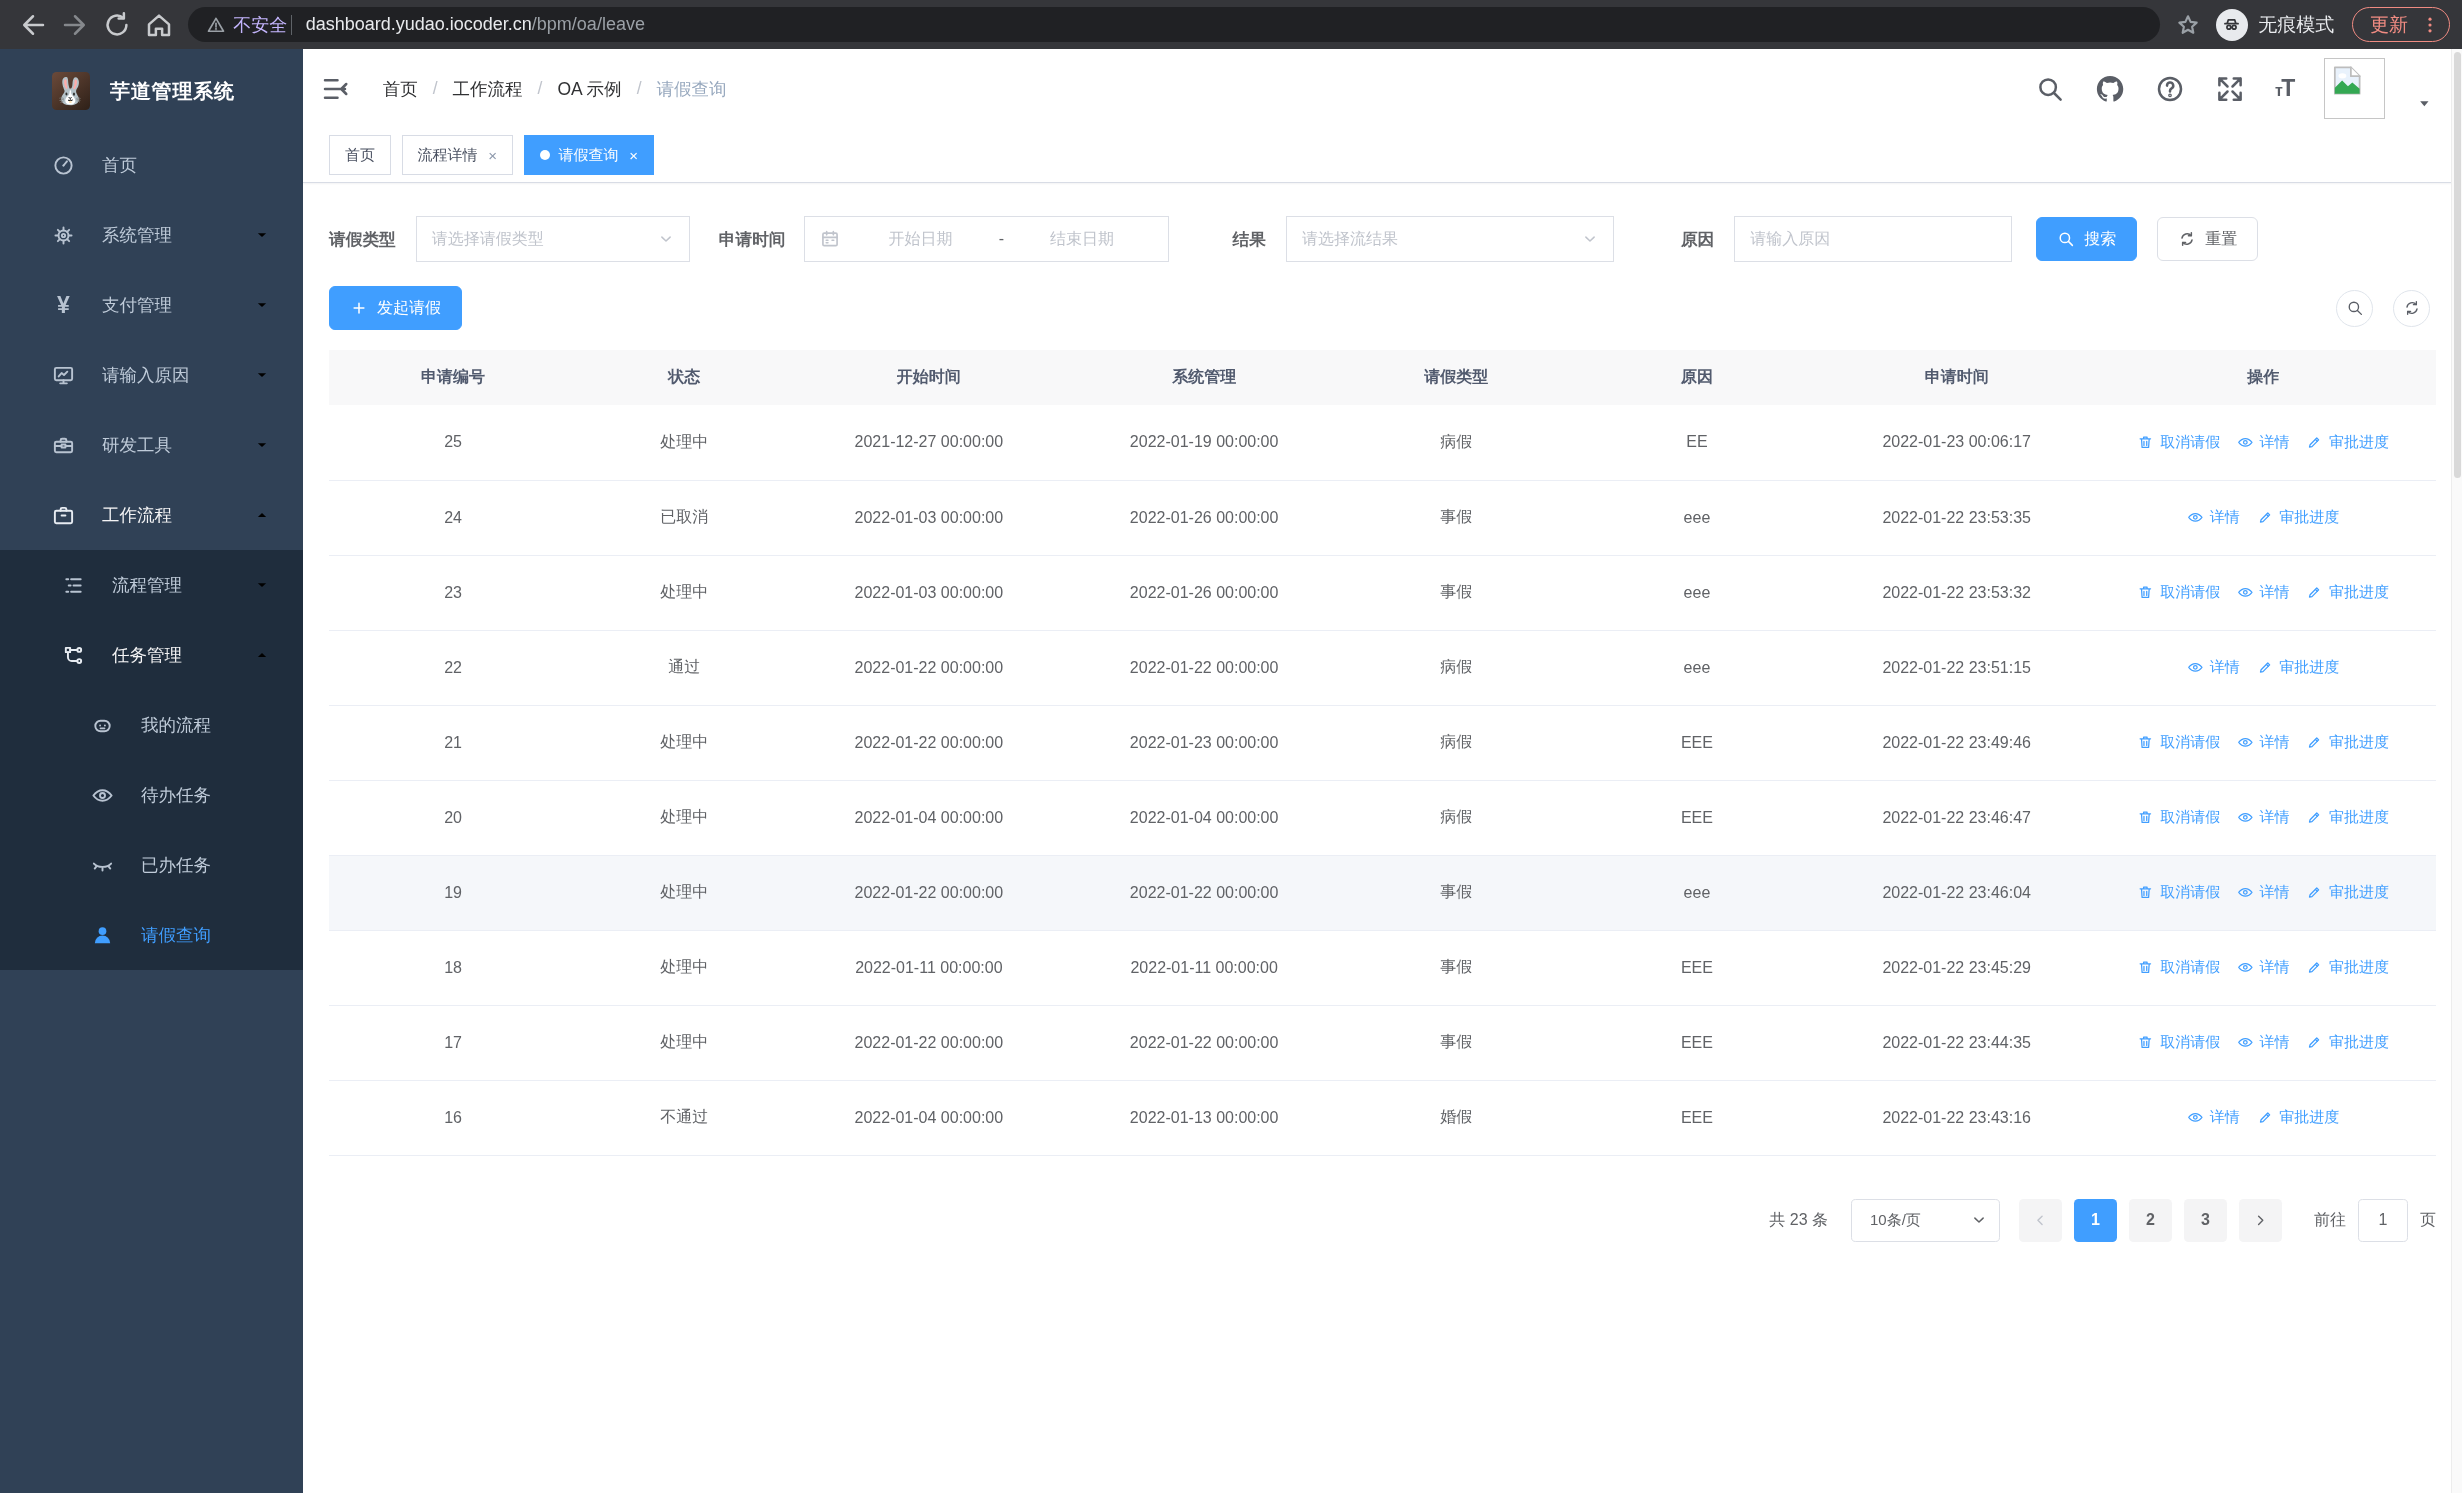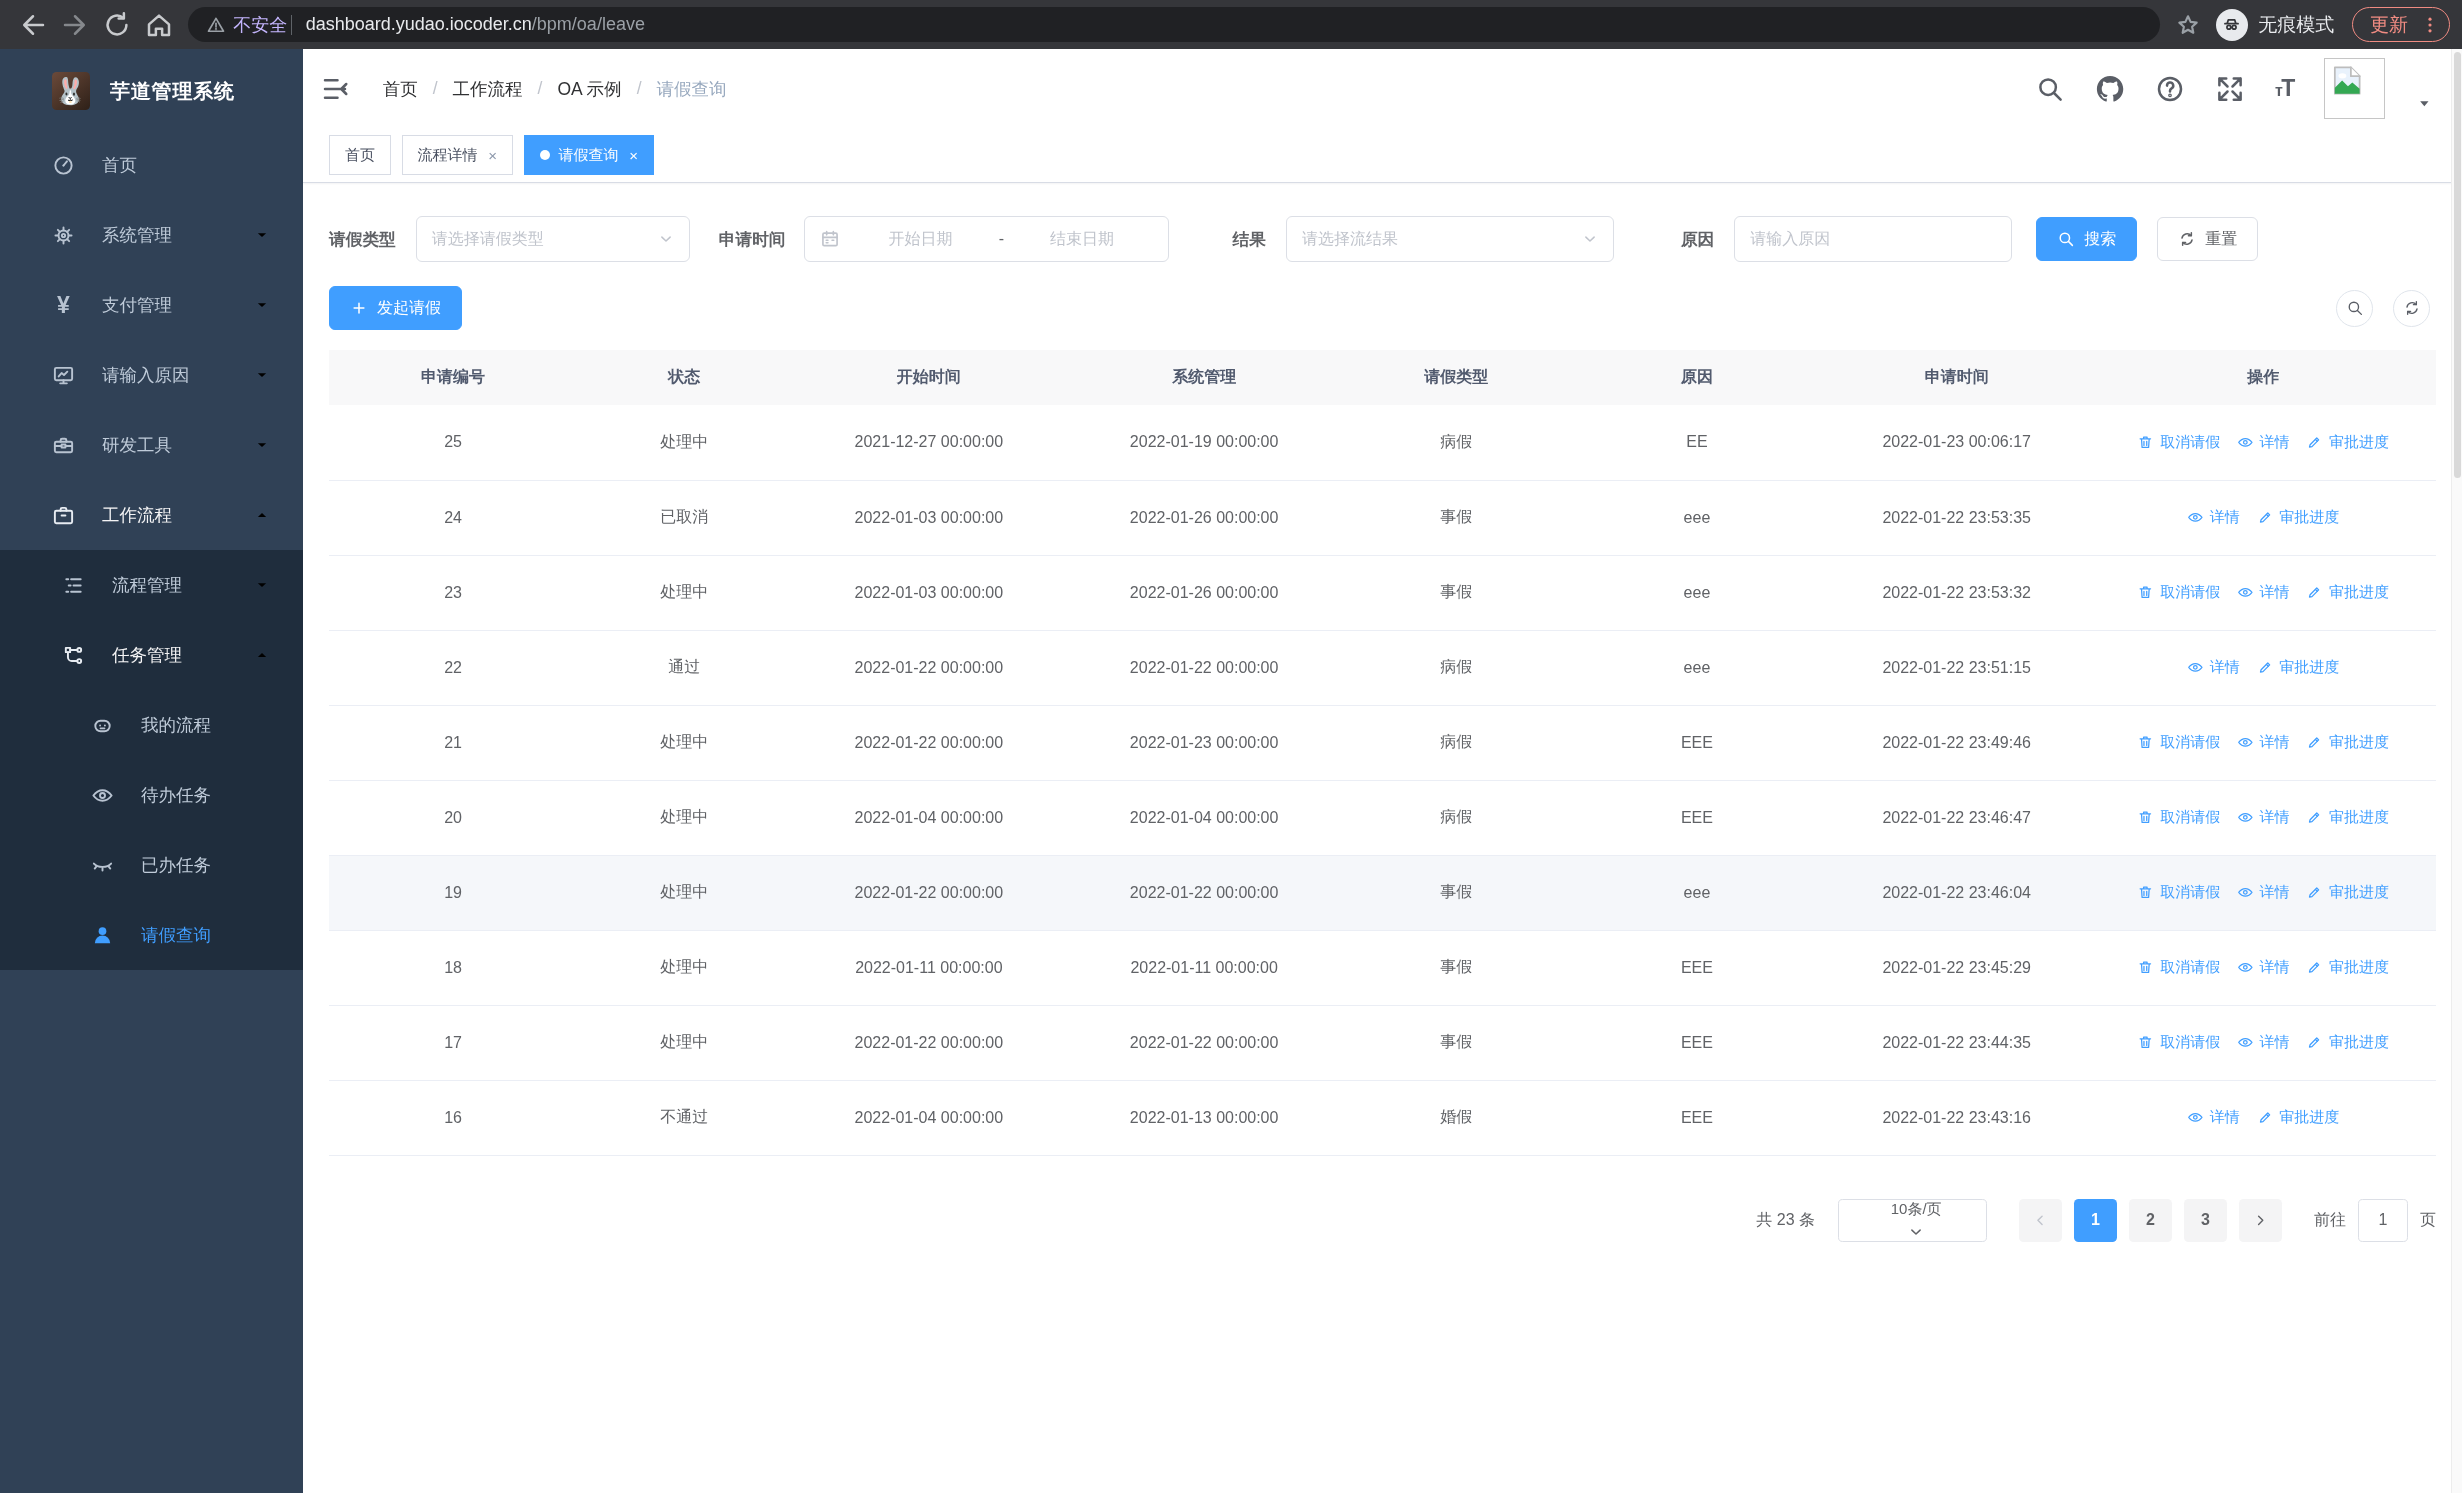--- a/index.html
+++ b/index.html
@@ -88,21 +88,21 @@
   .tag .dot { width: 10px; height: 10px; border-radius: 50%; background: #fff; margin-right: 9px; }
   .tag .close { margin-left: 10.6px; font-size: 15px; color: #8c98ab; line-height: 1; }
   .tag.active { background: #409eff; border-color: #409eff; color: #fff; }
   .tag.active .close { color: #fff; }
 
   
   .content { flex: 1; padding: 33px 26px 0 26px; overflow: hidden; }
 
   .filter-row { display: flex; align-items: center; }
   .f-label { font-size: 16.7px; font-weight: bold; color: #606266; white-space: nowrap; }
-  .ctl { height: 46px; border: 0.8px solid #dcdfe6; border-radius: 6px; background: #fff;
+  .ctl { height: 46px; border: 0.8px solid #dcdfe6; border-radius: 0; background: #fff;
          display: flex; align-items: center; font-size: 16px; }
   .ph { color: #c0c4cc; }
   .sel-chev { width: 18px; height: 18px; color: #c0c4cc; }
   .select { justify-content: space-between; padding: 0 13.7px 0 15px; cursor: pointer; }
   .sel-leave { width: 274px; margin: 0 29px 0 20px; }
   .daterange { width: 365px; margin: 0 64px 0 18px; padding: 0 15px; gap: 0; }
   .daterange .cal { width: 20px; height: 20px; color: #c0c4cc; margin-right: 10.6px; }
   .daterange .d-start, .daterange .d-end { flex: 1; text-align: center; }
   .daterange .d-sep { color: #606266; padding: 0 7.6px; }
   .sel-result { width: 328px; margin: 0 67px 0 20px; }
@@ -134,22 +134,22 @@
   .actions { display: flex; align-items: center; justify-content: center; gap: 16.7px; }
   .action { display: inline-flex; align-items: center; gap: 6px; color: #409eff; font-size: 15px;
             cursor: pointer; white-space: nowrap; text-align: right; }
   .action .ic { width: 16.7px; height: 16.7px; }
   .action .ic svg { stroke-width: 1.8; }
 
   
   .pager-row { display: flex; align-items: center; justify-content: flex-end; margin-top: 43px;
                font-size: 16px; color: #606266; }
   .pg-total { margin-right: 23px; }
-  .pg-size { width: 149px; height: 43px; margin-right: 32px; justify-content: space-between;
-             padding: 0 10.6px 0 18px; border-radius: 4.6px; flex-direction: column; }
+  .pg-size { width: 149px; height: 43px; margin-right: 19px; justify-content: space-between;
+             padding: 0 10.6px 0 18px; border-radius: 4.6px; }
   .pg-size span { font-size: 15px; color: #606266; }
   .pg-btn { min-width: 43px; height: 43px; border-radius: 4.6px; background: #f4f4f5; color: #606266;
             display: inline-flex; align-items: center; justify-content: center; font-size: 16px;
             font-weight: bold; margin-right: 12px; cursor: pointer; }
   .pg-btn .ic { width: 16.7px; height: 16.7px; }
   .pg-btn.disabled { color: #c0c4cc; cursor: default; }
   .pg-btn.current { background: #409eff; color: #fff; }
   .pg-goto { display: flex; align-items: center; gap: 12px; margin-left: 20px; }
   .pg-input { width: 50px; height: 43px; border: 0.8px solid #dcdfe6; border-radius: 4.6px; text-align: center;
               font-size: 16px; color: #606266; outline: none; font-family: inherit; background: #fff; }

